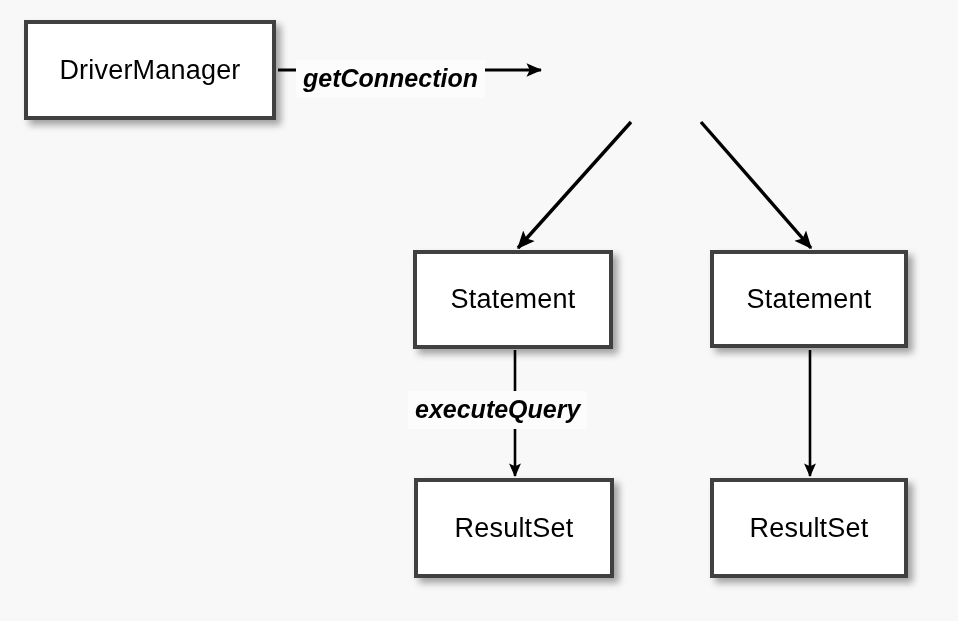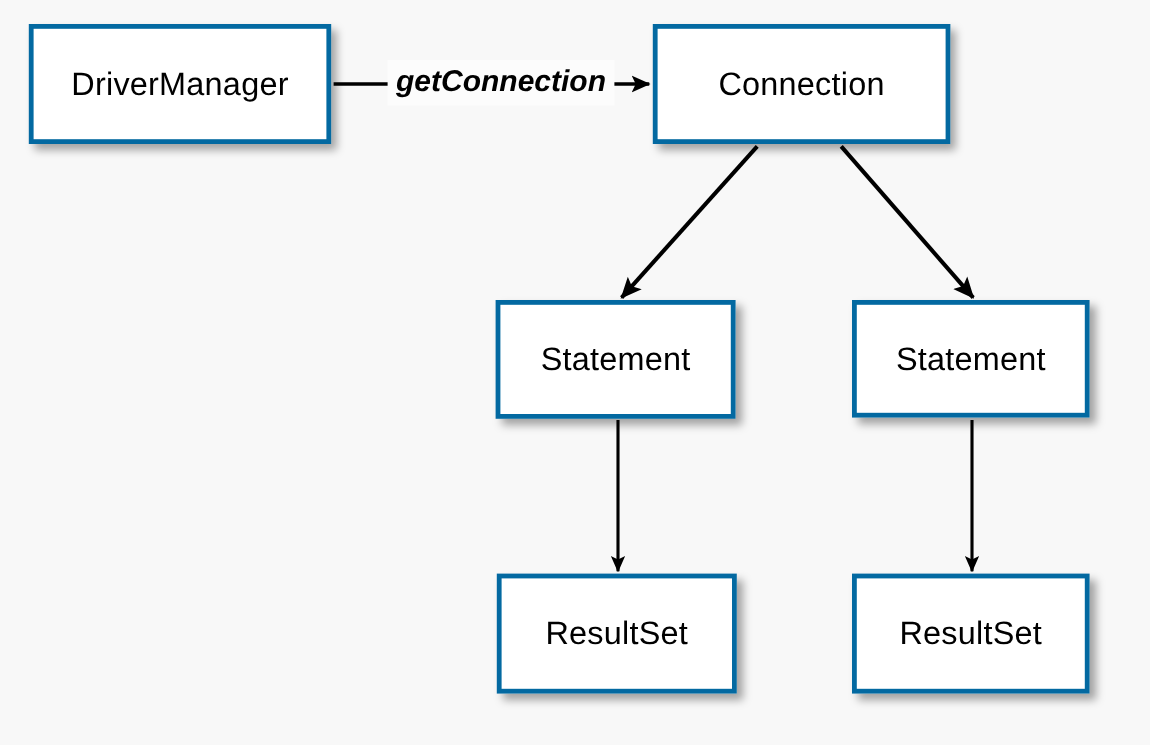--- a/index.html
+++ b/index.html
@@ -20,21 +20,21 @@
     left: 0;
     top: 0;
     width: 958px;
     height: 621px;
     pointer-events: none;
   }
   .node {
     position: absolute;
     box-sizing: border-box;
     background: #ffffff;
-    border: 4px solid #0369a1;
+    border: 4px solid #404040;
     display: flex;
     align-items: center;
     justify-content: center;
     box-shadow: 5px 5px 7px rgba(0,0,0,0.35);
   }
   .node-label {
     font-size: 27px;
     font-weight: 400;
     color: #000000;
     letter-spacing: 0.2px;
@@ -54,21 +54,21 @@
     box-sizing: border-box;
   }
   
   #node-drivermanager { left: 24px;  top: 20px;  width: 252px; height: 100px; }
   #node-connection    { left: 544px; top: 20px;  width: 248px; height: 100px; }
   #node-statement-1   { left: 413px; top: 250px; width: 200px; height: 99px;  }
   #node-statement-2   { left: 710px; top: 250px; width: 198px; height: 98px;  }
   #node-resultset-1   { left: 414px; top: 478px; width: 200px; height: 100px; }
   #node-resultset-2   { left: 710px; top: 478px; width: 198px; height: 100px; }
   
-  #label-getconnection   { left: 296px; top: 50px; margin-left: 27px;  }
+  #label-getconnection   { left: 296px; top: 60px;  }
   #label-createstatement { left: 466px; top: 158px; }
   #label-executequery    { left: 408px; top: 391px; }
 </style>
 </head>
 <body>
 
 <div id="canvas">
 
   <svg class="edges" viewBox="0 0 958 621" xmlns="http://www.w3.org/2000/svg">
     <defs>
@@ -85,37 +85,35 @@
 
     <line x1="515" y1="350" x2="515" y2="476" stroke="#000000" stroke-width="2.6" marker-end="url(#arrowhead)"></line>
 
     <line x1="810" y1="350" x2="810" y2="476" stroke="#000000" stroke-width="2.6" marker-end="url(#arrowhead)"></line>
   </svg>
 
   <div class="node" id="node-drivermanager">
     <span class="node-label">DriverManager</span>
   </div>
 
-  <div class="node" id="node-connection">
-    <span class="node-label">Connection</span>
-  </div>
 
   <div class="node" id="node-statement-1">
     <span class="node-label">Statement</span>
   </div>
 
   <div class="node" id="node-statement-2">
     <span class="node-label">Statement</span>
   </div>
 
   <div class="node" id="node-resultset-1">
     <span class="node-label">ResultSet</span>
   </div>
 
   <div class="node" id="node-resultset-2">
     <span class="node-label">ResultSet</span>
   </div>
 
   <div class="edge-label" id="label-getconnection">getConnection</div>
 
 
+  <div class="edge-label" id="label-executequery">executeQuery</div>
 
 </div>
 
 </body></html>

